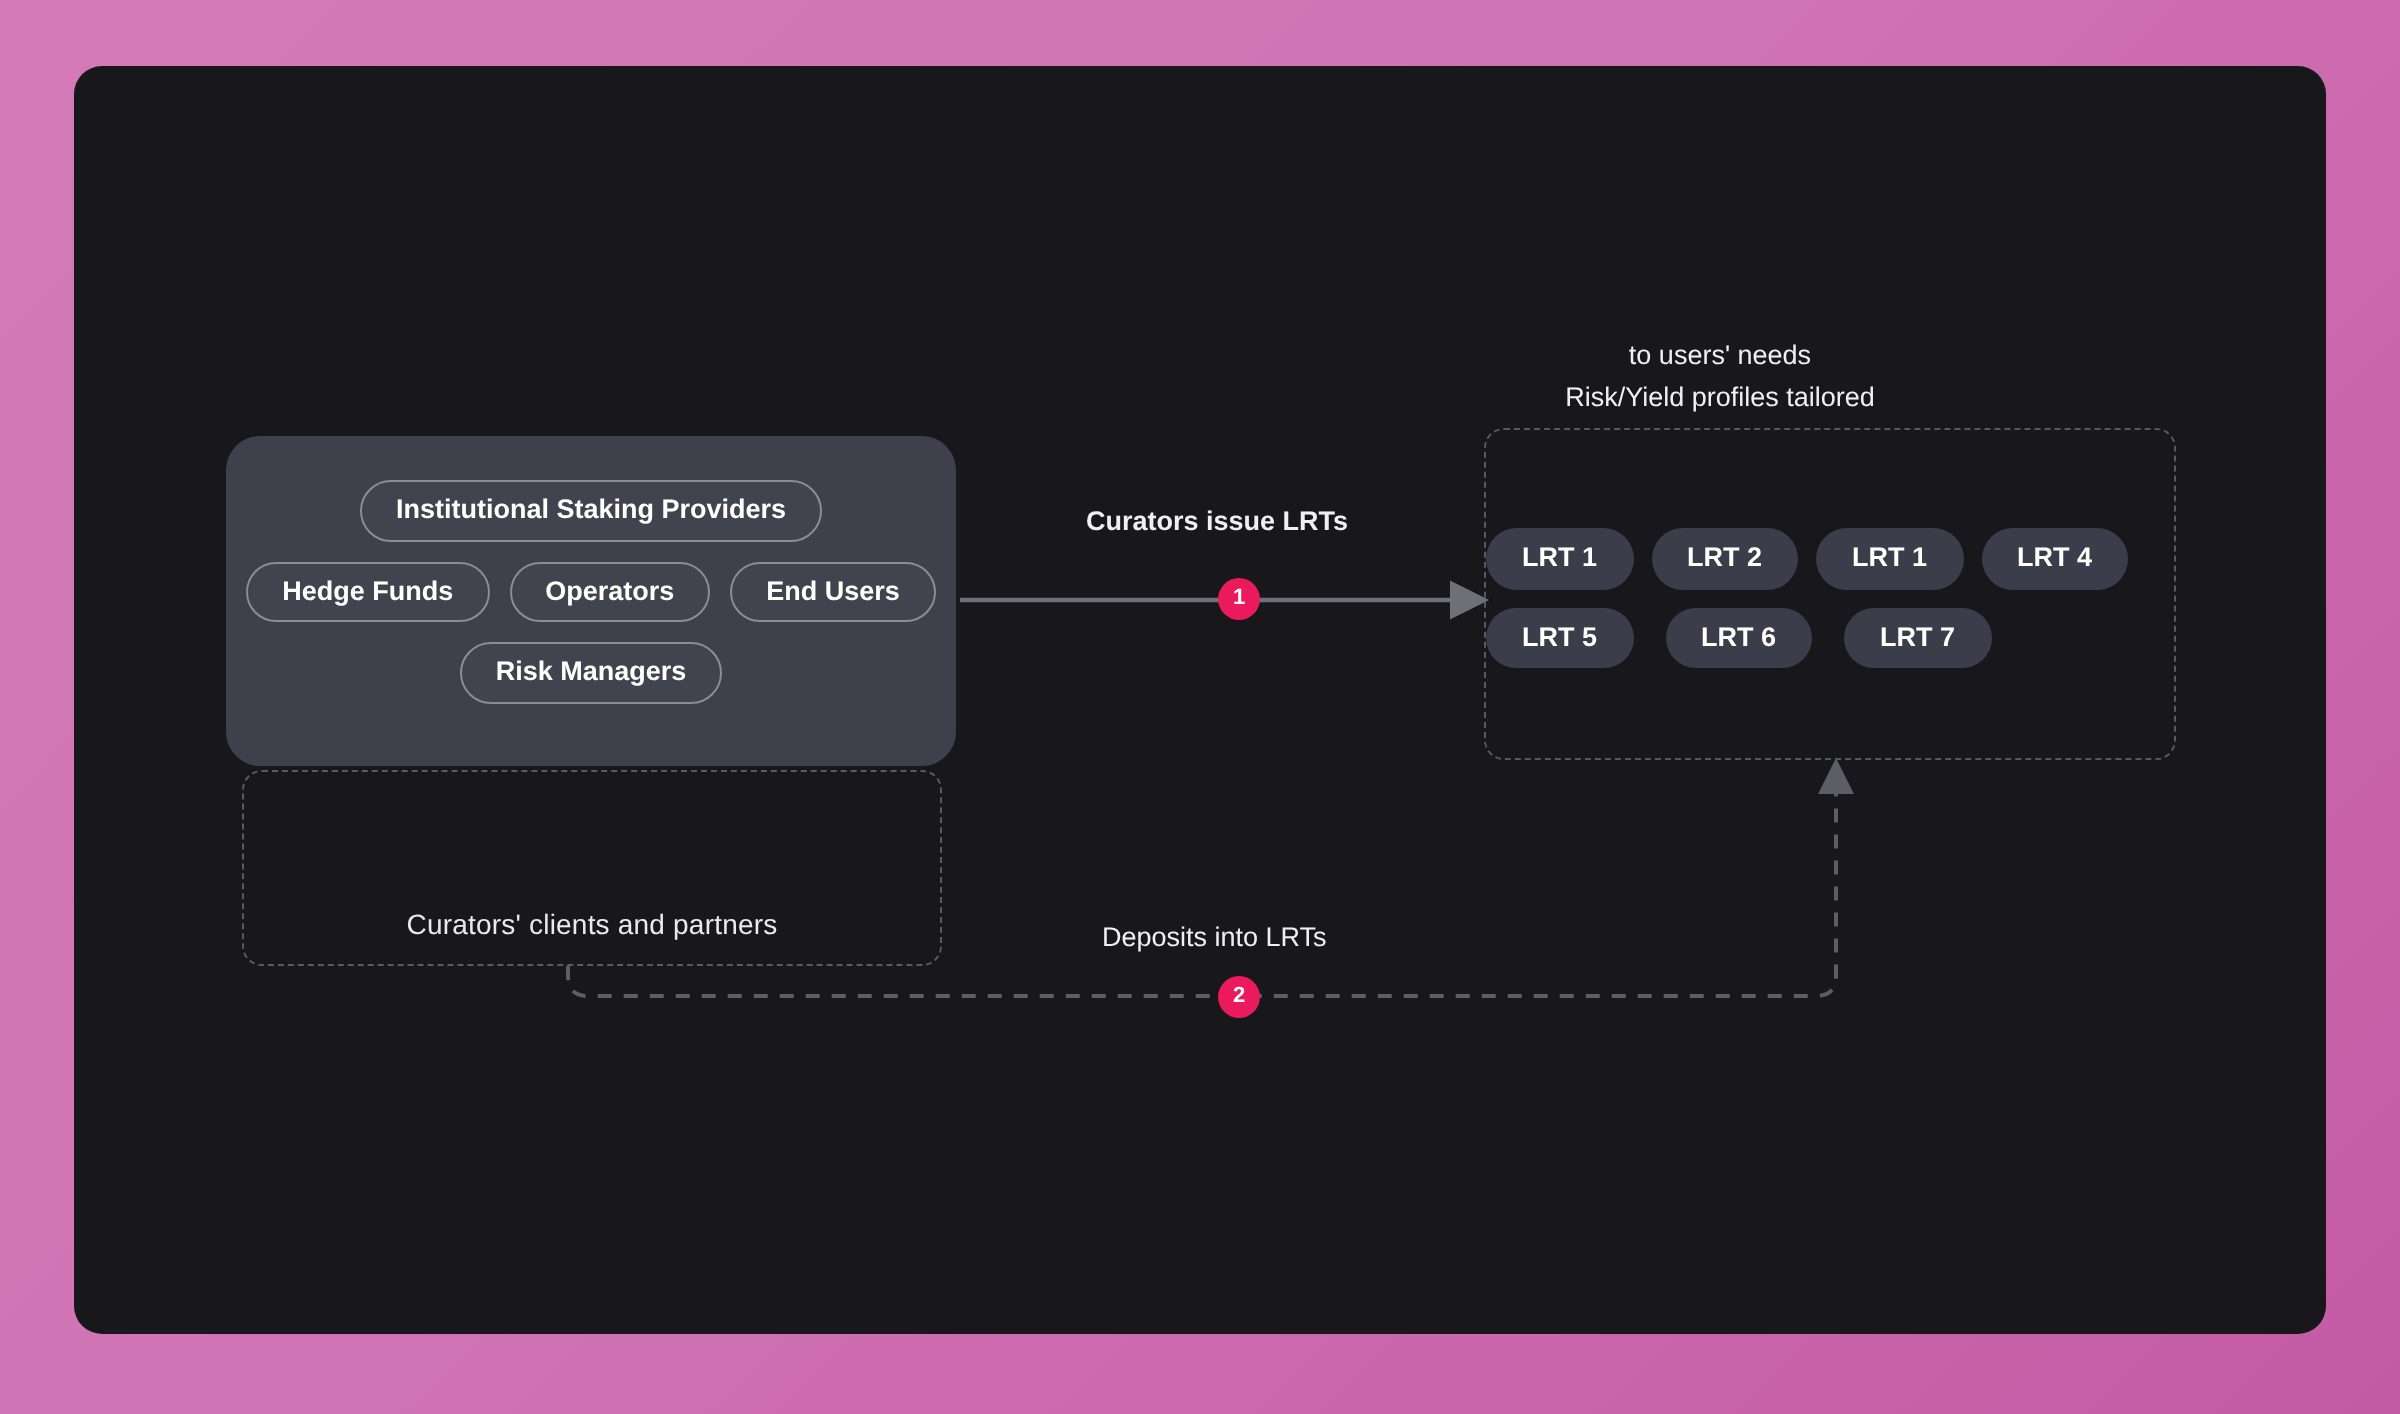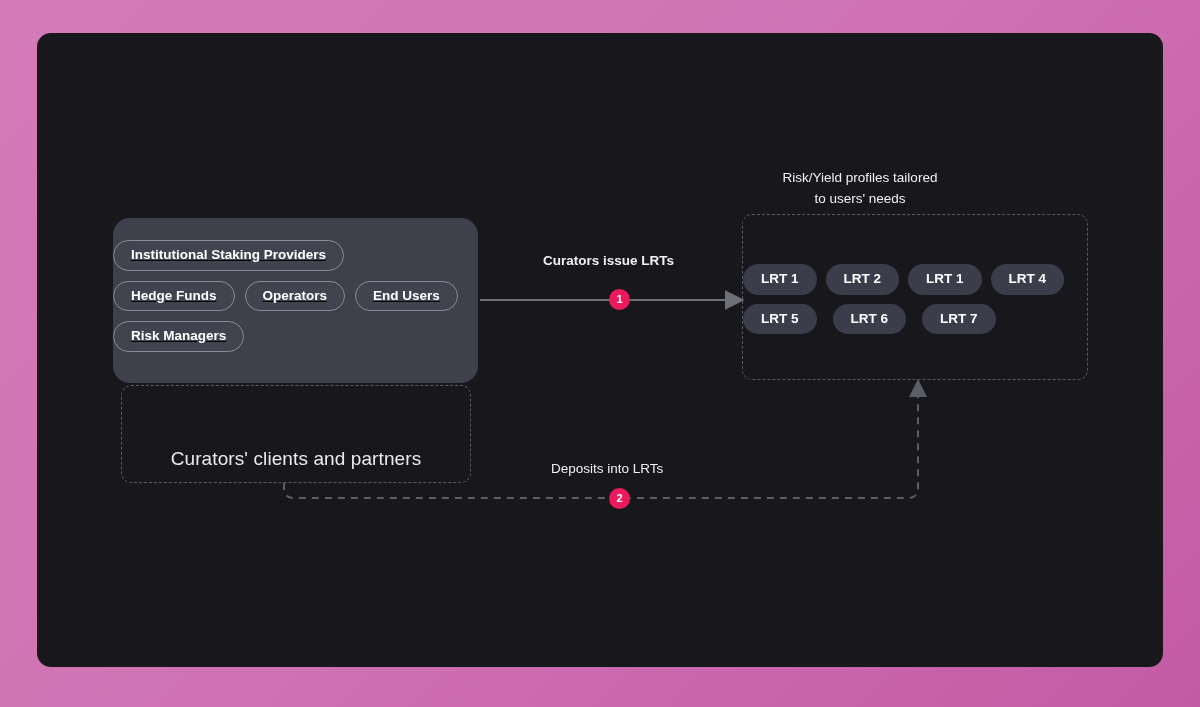--- a/index.html
+++ b/index.html
@@ -52,42 +52,41 @@
     border: 1px dashed #5a5a60;
     border-radius: 10px;
   }
   #clients-frame .caption {
     position: absolute;
     left: 0;
     right: 0;
     bottom: 12px;
     text-align: center;
     color: #e9e9ee;
-    font-size: 19px;
+    font-size: 14px;
     letter-spacing: 0.1px;
   }
 
   
   #stakeholders {
     position: absolute;
     left: 76px;
     top: 185px;
     width: 365px;
     height: 165px;
     background: #3e404c;
     border-radius: 17px;
     padding-top: 22px;
   }
   .pill-row {
     display: flex;
-    justify-content: flex-start;
+    justify-content: center;
     align-items: center;
     gap: 10px;
     margin-bottom: 10px;
-    text-decoration: underline;
   }
   .pill-outline {
     border: 1px solid #8a8c99;
     border-radius: 999px;
     color: #ffffff;
     font-size: 13.5px;
     font-weight: bold;
     padding: 7px 17px 8px;
     white-space: nowrap;
     line-height: 1;
@@ -200,22 +199,22 @@
         <span class="pill-outline">Hedge Funds</span>
         <span class="pill-outline">Operators</span>
         <span class="pill-outline">End Users</span>
       </div>
       <div class="pill-row">
         <span class="pill-outline">Risk Managers</span>
       </div>
     </div>
 
     <div id="ry-caption">
+      <div>to users' needs</div>
       <div>Risk/Yield profiles tailored</div>
-      <div>to users' needs</div>
     </div>
 
     <div id="lrt-frame">
       <div class="lrt-row">
         <span class="pill-solid">LRT 1</span>
         <span class="pill-solid">LRT 2</span>
         <span class="pill-solid">LRT 1</span>
         <span class="pill-solid">LRT 4</span>
       </div>
       <div class="lrt-row">

